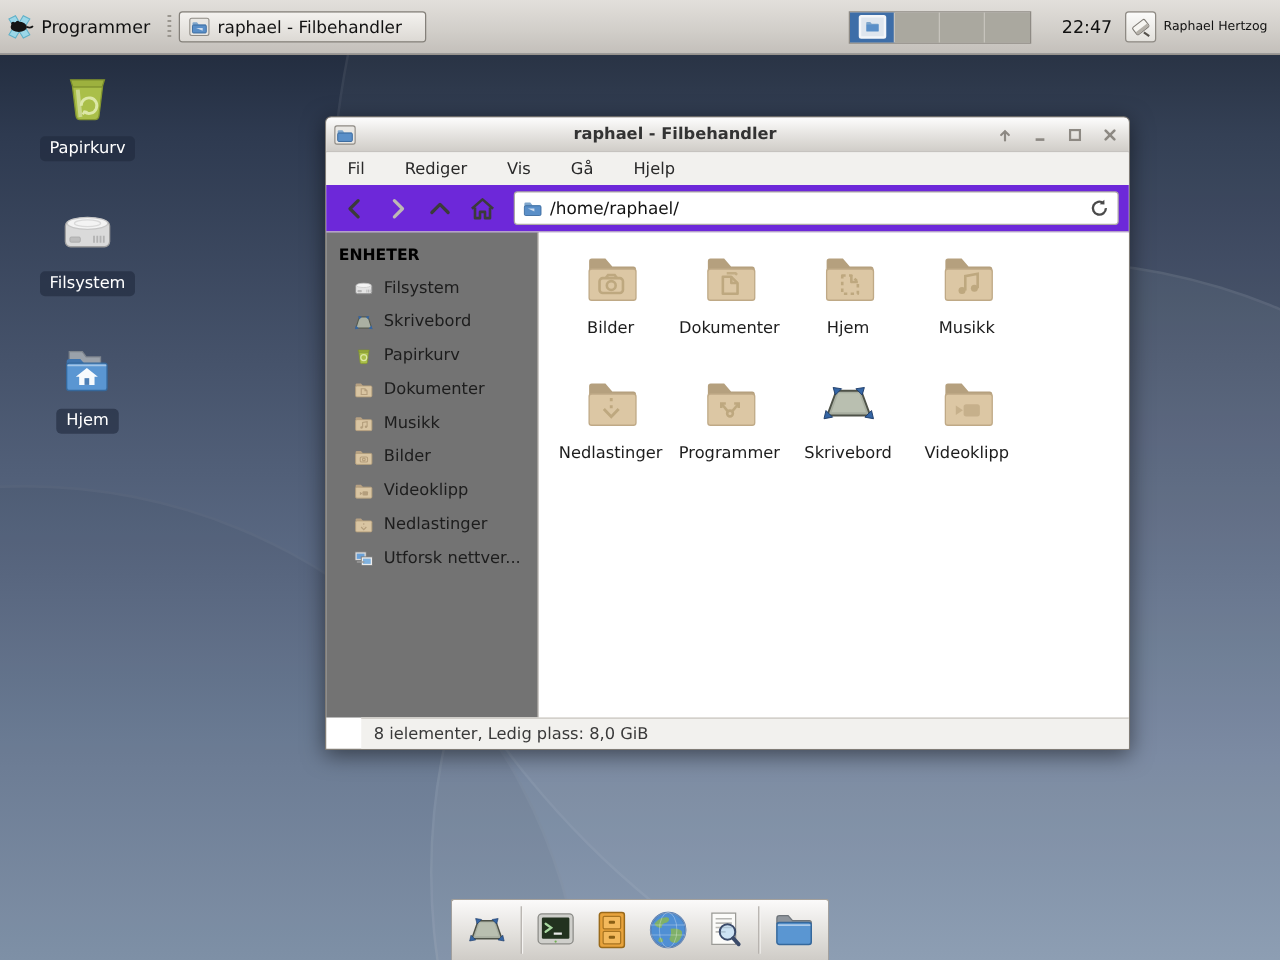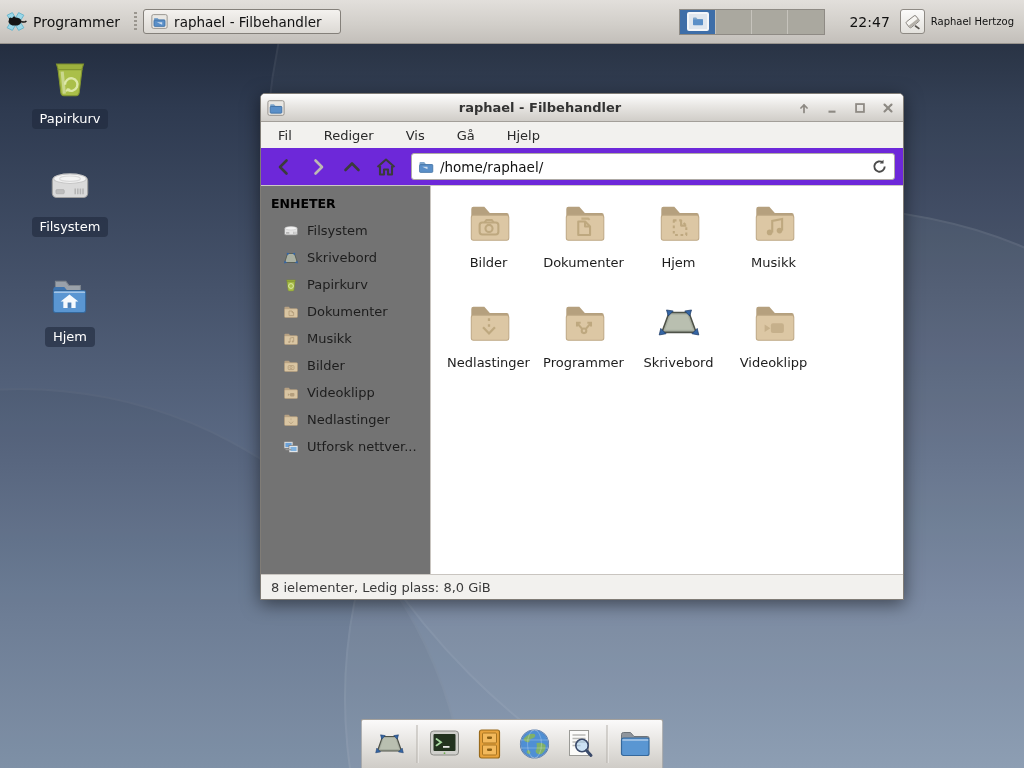--- a/index.html
+++ b/index.html
@@ -67,21 +67,21 @@
   .sidebar { width:170px; background:#737373; border-right:1px solid #c9c5c0; padding-top:4px; overflow:hidden; }
   .shead { height:27px; display:flex; align-items:center; padding-left:10px; font-weight:bold; font-size:12.5px; color:#000; }
   .srow { height:27px; display:flex; align-items:center; gap:8px; padding-left:22px; font-size:13px; color:#1d1d1d; }
   .srow.sel { background:#3f7ecb; color:#fff; }
   .srow svg { flex:none; }
   .main { flex:1; background:#fff; padding:12px 10px; display:flex; flex-wrap:wrap; align-content:flex-start; }
   .gitem { width:95px; height:100px; display:flex; flex-direction:column; align-items:center; }
   .gitem svg { display:block; }
   .glabel { margin-top:7px; font-size:13px; color:#1d1d1d; text-align:center; }
   .statusbar { height:25px; background:#f2f1ee; border-top:1px solid #c9c5c0; display:flex; align-items:center;
-    padding-left:10px; font-size:13px; color:#3a3a3a; }
+    padding-left:10px; font-size:13px; color:#3a3a3a;margin-left:28px; }
 
   
   .dock { position:absolute; left:50%; transform:translateX(-50%); bottom:0; height:49px;
     background:linear-gradient(180deg,#fbfafa 0%,#e3e1dd 55%,#cfccc7 100%);
     border:1px solid #a5a19b; border-bottom:none; border-radius:3px 3px 0 0;
     display:flex; align-items:center; padding:0 10px; gap:9px; z-index:45; }
   .ditem { width:36px; height:36px; display:flex; align-items:center; justify-content:center; }
   .dsep { width:1px; height:38px; background:#b3afaa; box-shadow:1px 0 0 #f5f4f2; }
 </style>
 </head>

